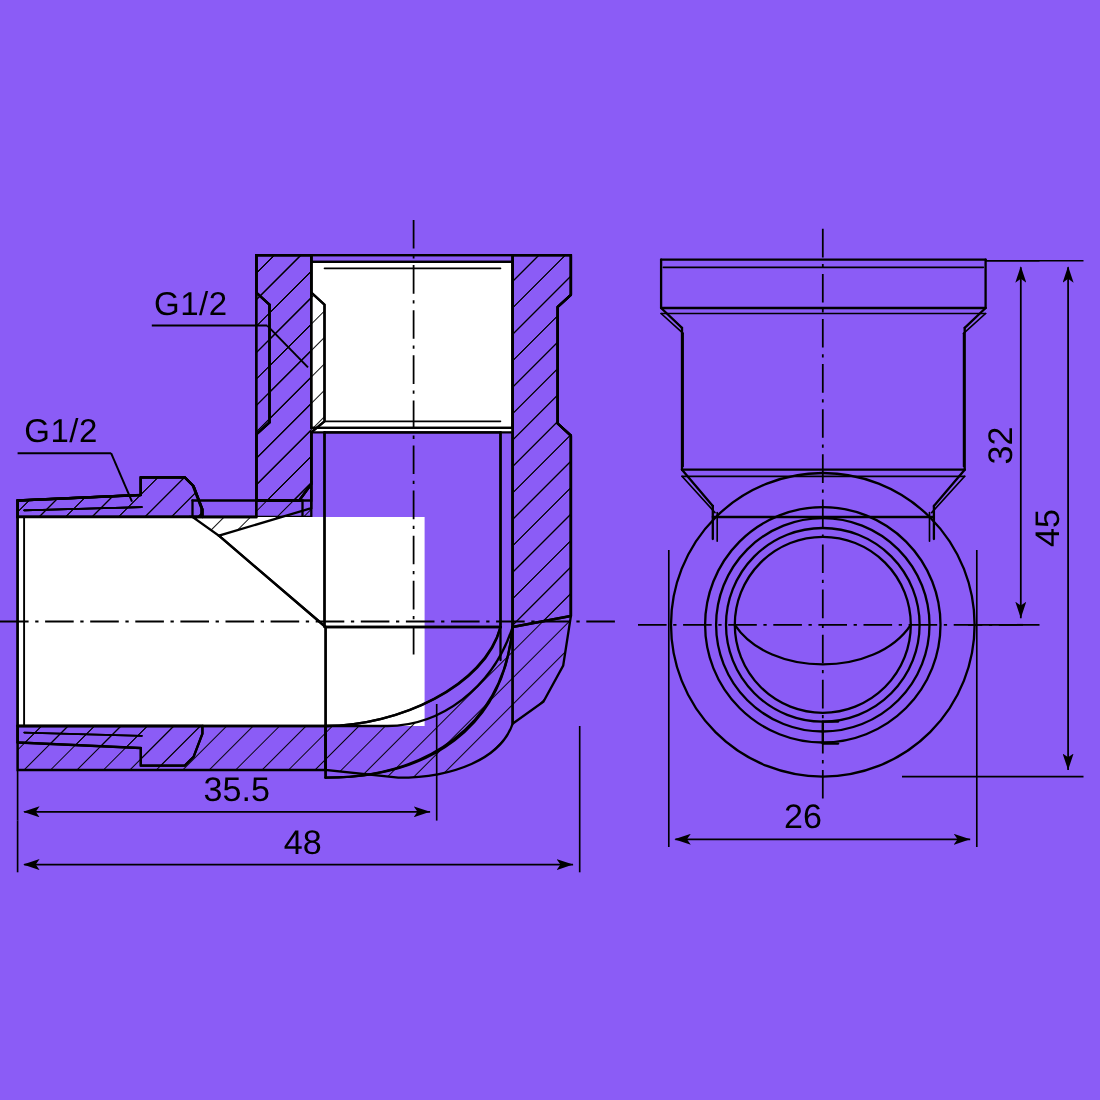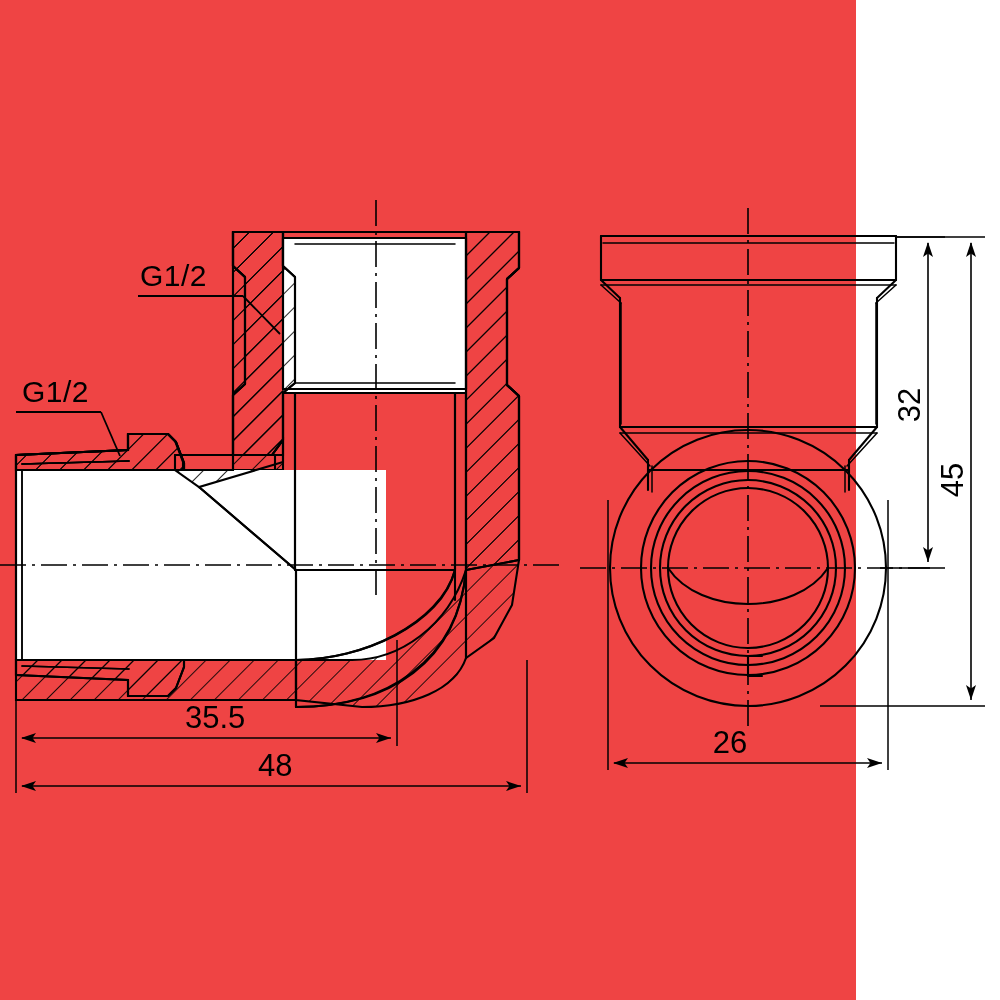--- a/index.html
+++ b/index.html
@@ -1,18 +1,18 @@
 <!DOCTYPE html>
 <html><head>
 <meta charset="utf-8">
 <style>
   html,body{margin:0;padding:0;background:#ffffff;}
   body{width:1000px;height:1000px;overflow:hidden;
        font-family:"Liberation Sans", sans-serif;}
-  #sheet{position:relative;width:856px;height:1000px;background:#ef4444;}
+  #sheet{position:relative;width:1000px;height:1000px;background:#8b5cf6;}
   svg{display:block;}
   .ln{fill:none;stroke:#000;stroke-width:2.1;stroke-linecap:round;stroke-linejoin:round;}
   .ln-thin{fill:none;stroke:#000;stroke-width:1.5;stroke-linecap:round;stroke-linejoin:round;}
   .center{fill:none;stroke:#000;stroke-width:1.6;
           stroke-dasharray:26 6 3 6;stroke-linecap:butt;}
   .dim{fill:none;stroke:#000;stroke-width:1.6;stroke-linecap:butt;}
   .ext{fill:none;stroke:#000;stroke-width:1.5;stroke-linecap:butt;}
   .lead{fill:none;stroke:#000;stroke-width:1.8;stroke-linecap:butt;}
   .txt{font-family:"Liberation Sans", sans-serif;fill:#000;
        font-size:30px;letter-spacing:0.5px;}

